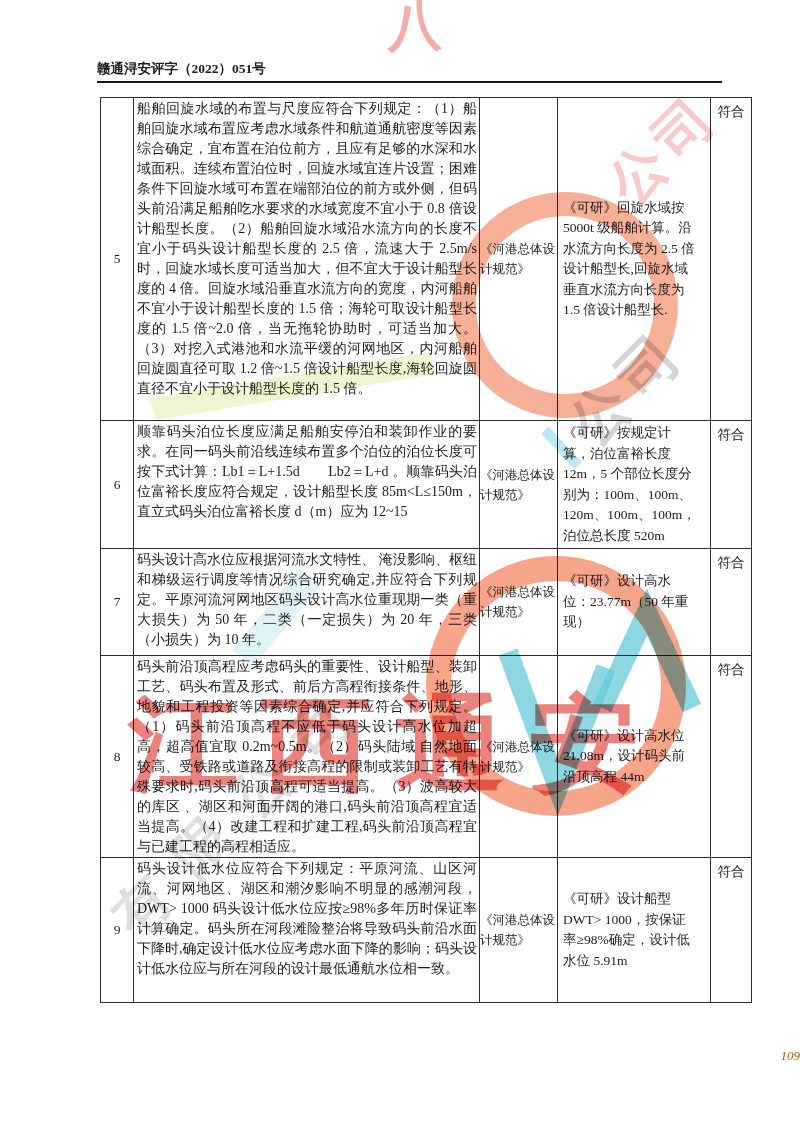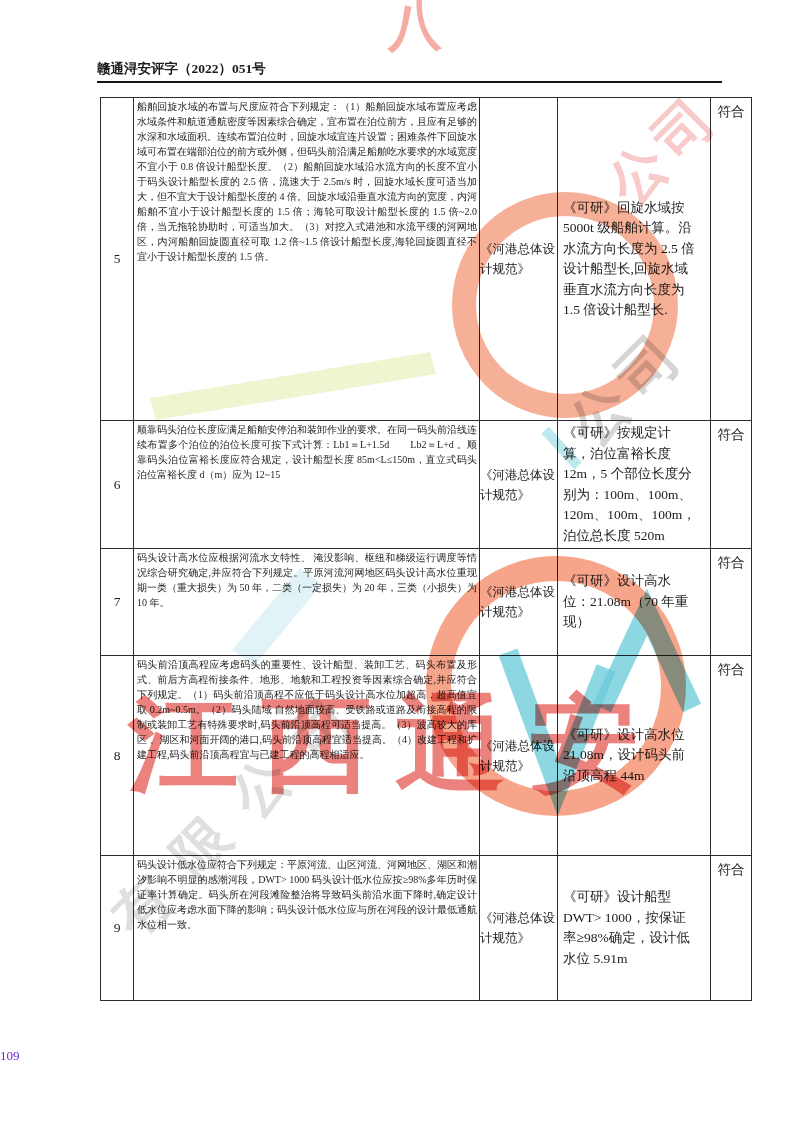--- a/index.html
+++ b/index.html
@@ -20,43 +20,43 @@
   table.compliance{
     position:absolute;left:100px;top:97px;
     border-collapse:collapse;table-layout:fixed;width:618px;
   }
   table.compliance td{
     border:1.5px solid #2b2b2b;overflow:hidden;
   }
   td.c-num{width:30px;text-align:center;vertical-align:middle;font-size:13.5px;}
   td.c-content{
     width:340px;vertical-align:top;text-align:justify;
-    font-size:10px;line-height:15px;padding:1px 2px 0 3px;
+    font-size:14px;line-height:20px;padding:1px 2px 0 3px;
   }
   td.c-standard{
     width:77px;text-align:left;vertical-align:middle;
     font-size:12.5px;line-height:20px;padding:0;
   }
   td.c-result{
     width:133px;vertical-align:middle;text-align:left;
     font-size:13.5px;line-height:20.5px;padding:2px 14px 2px 5px;
   }
   td.c-conf{
     width:38px;text-align:center;vertical-align:top;
     font-size:13.5px;padding-top:5px;
   }
   tr.row-5{height:323px;}
   tr.row-6{height:128px;}
   tr.row-7{height:107px;}
   tr.row-8{height:200px;}
   tr.row-9{height:145px;}
   
   .footer{
-    position:absolute;left:0;top:1048px;width:800px;text-align:left;
-    font-size:13px;color:#6d28d9;
+    position:absolute;left:0;top:1048px;width:800px;text-align:right;
+    font-size:13px;color:#a16207;font-style:italic;
   }
   
   .wm{position:absolute;left:0;top:0;width:800px;height:1131px;pointer-events:none;}
   .wm *{pointer-events:none;}
   .wm-ring{
     position:absolute;border-radius:50%;mix-blend-mode:multiply;
   }
   .wm-ring.top{left:452px;top:192px;width:178px;height:178px;border:24px solid rgba(243,146,112,0.72);}
   .wm-ring.bottom{left:426px;top:556px;width:210px;height:210px;border:25px solid rgba(243,140,106,0.78);}
   .wm-svg{position:absolute;left:0;top:0;mix-blend-mode:multiply;}
@@ -98,21 +98,21 @@
       <td class="c-num">6</td>
       <td class="c-content">顺靠码头泊位长度应满足船舶安停泊和装卸作业的要求。在同一码头前沿线连续布置多个泊位的泊位长度可按下式计算：Lb1＝L+1.5d　　Lb2＝L+d 。顺靠码头泊位富裕长度应符合规定，设计船型长度 85m&lt;L≤150m，直立式码头泊位富裕长度 d（m）应为 12~15</td>
       <td class="c-standard">《河港总体设计规范》</td>
       <td class="c-result">《可研》按规定计算，泊位富裕长度 12m，5 个部位长度分别为：100m、100m、120m、100m、100m，泊位总长度 520m</td>
       <td class="c-conf">符合</td>
     </tr>
     <tr class="row-7">
       <td class="c-num">7</td>
       <td class="c-content">码头设计高水位应根据河流水文特性、 淹没影响、枢纽和梯级运行调度等情况综合研究确定,并应符合下列规定。平原河流河网地区码头设计高水位重现期一类（重大损失）为 50 年，二类（一定损失）为 20 年，三类（小损失）为 10 年。</td>
       <td class="c-standard">《河港总体设计规范》</td>
-      <td class="c-result">《可研》设计高水位：21.08m（70 年重现）</td>
+      <td class="c-result">《可研》设计高水位：23.77m（50 年重现）</td>
       <td class="c-conf">符合</td>
     </tr>
     <tr class="row-8">
       <td class="c-num">8</td>
       <td class="c-content">码头前沿顶高程应考虑码头的重要性、设计船型、装卸工艺、码头布置及形式、前后方高程衔接条件、地形、地貌和工程投资等因素综合确定,并应符合下列规定。（1）码头前沿顶高程不应低于码头设计高水位加超高，超高值宜取 0.2m~0.5m。（2）码头陆域 自然地面较高、受铁路或道路及衔接高程的限制或装卸工艺有特殊要求时,码头前沿顶高程可适当提高。（3）波高较大的库区 、湖区和河面开阔的港口,码头前沿顶高程宜适当提高。（4）改建工程和扩建工程,码头前沿顶高程宜与已建工程的高程相适应。</td>
       <td class="c-standard">《河港总体设计规范》</td>
       <td class="c-result">《可研》设计高水位 21.08m，设计码头前沿顶高程 44m</td>
       <td class="c-conf">符合</td>
     </tr>
     <tr class="row-9">

